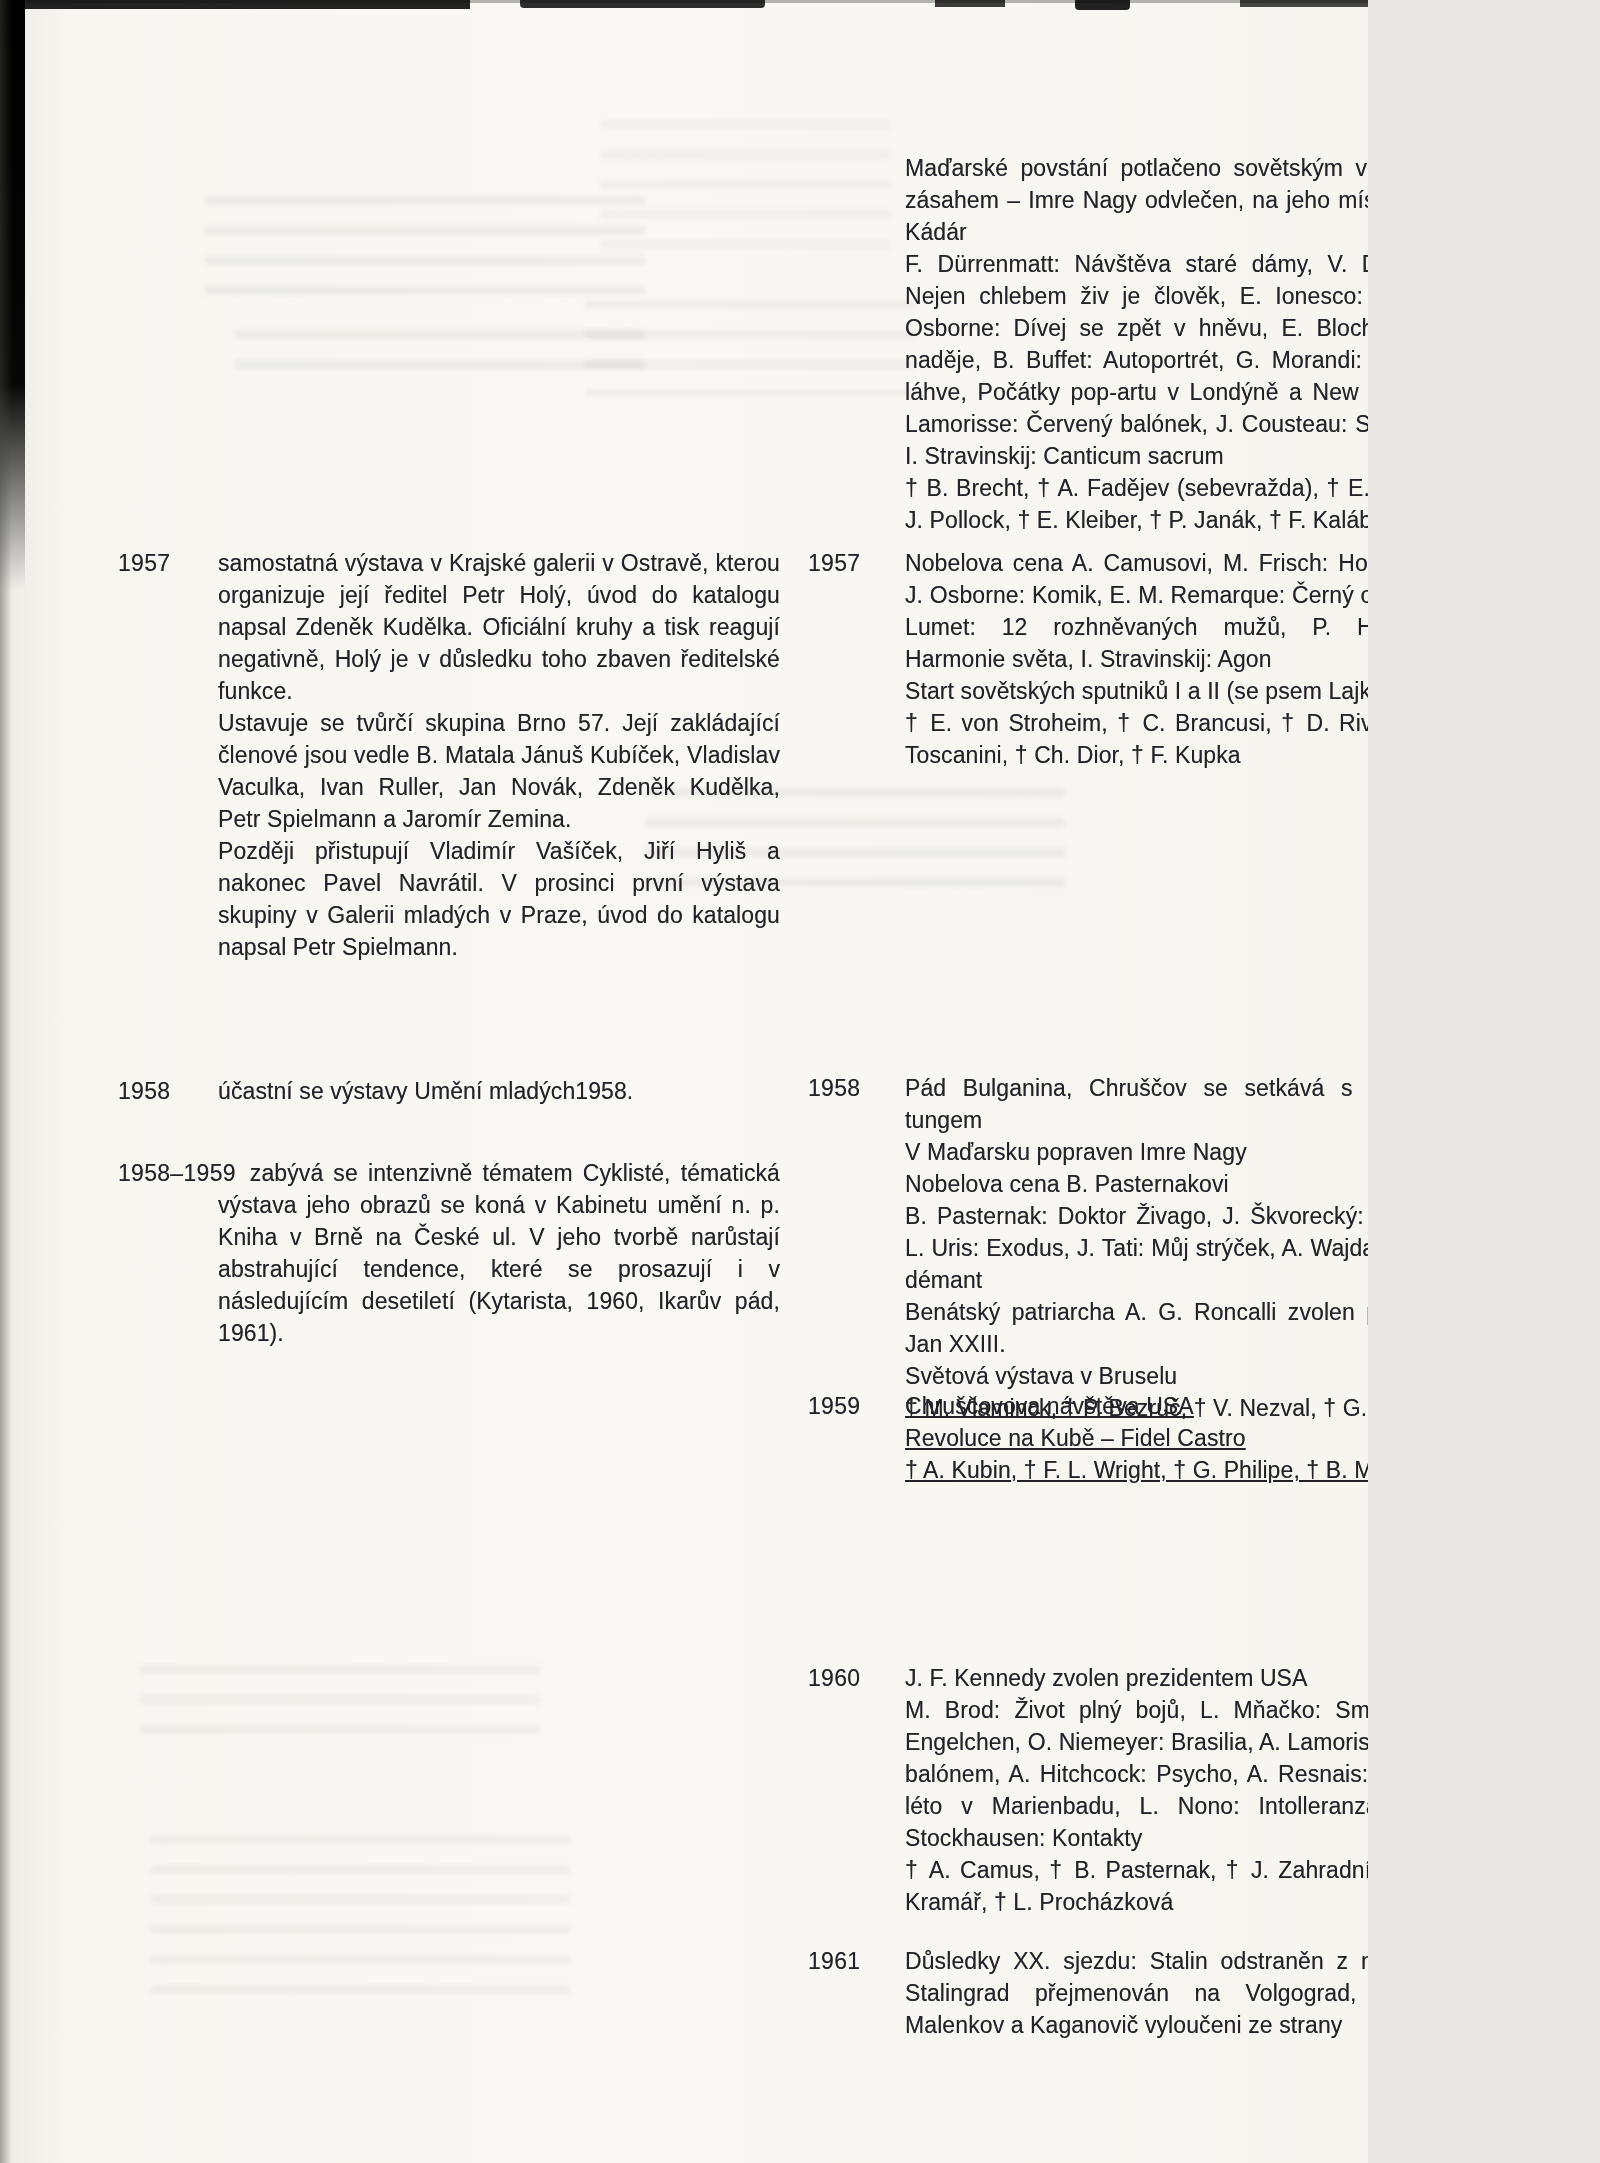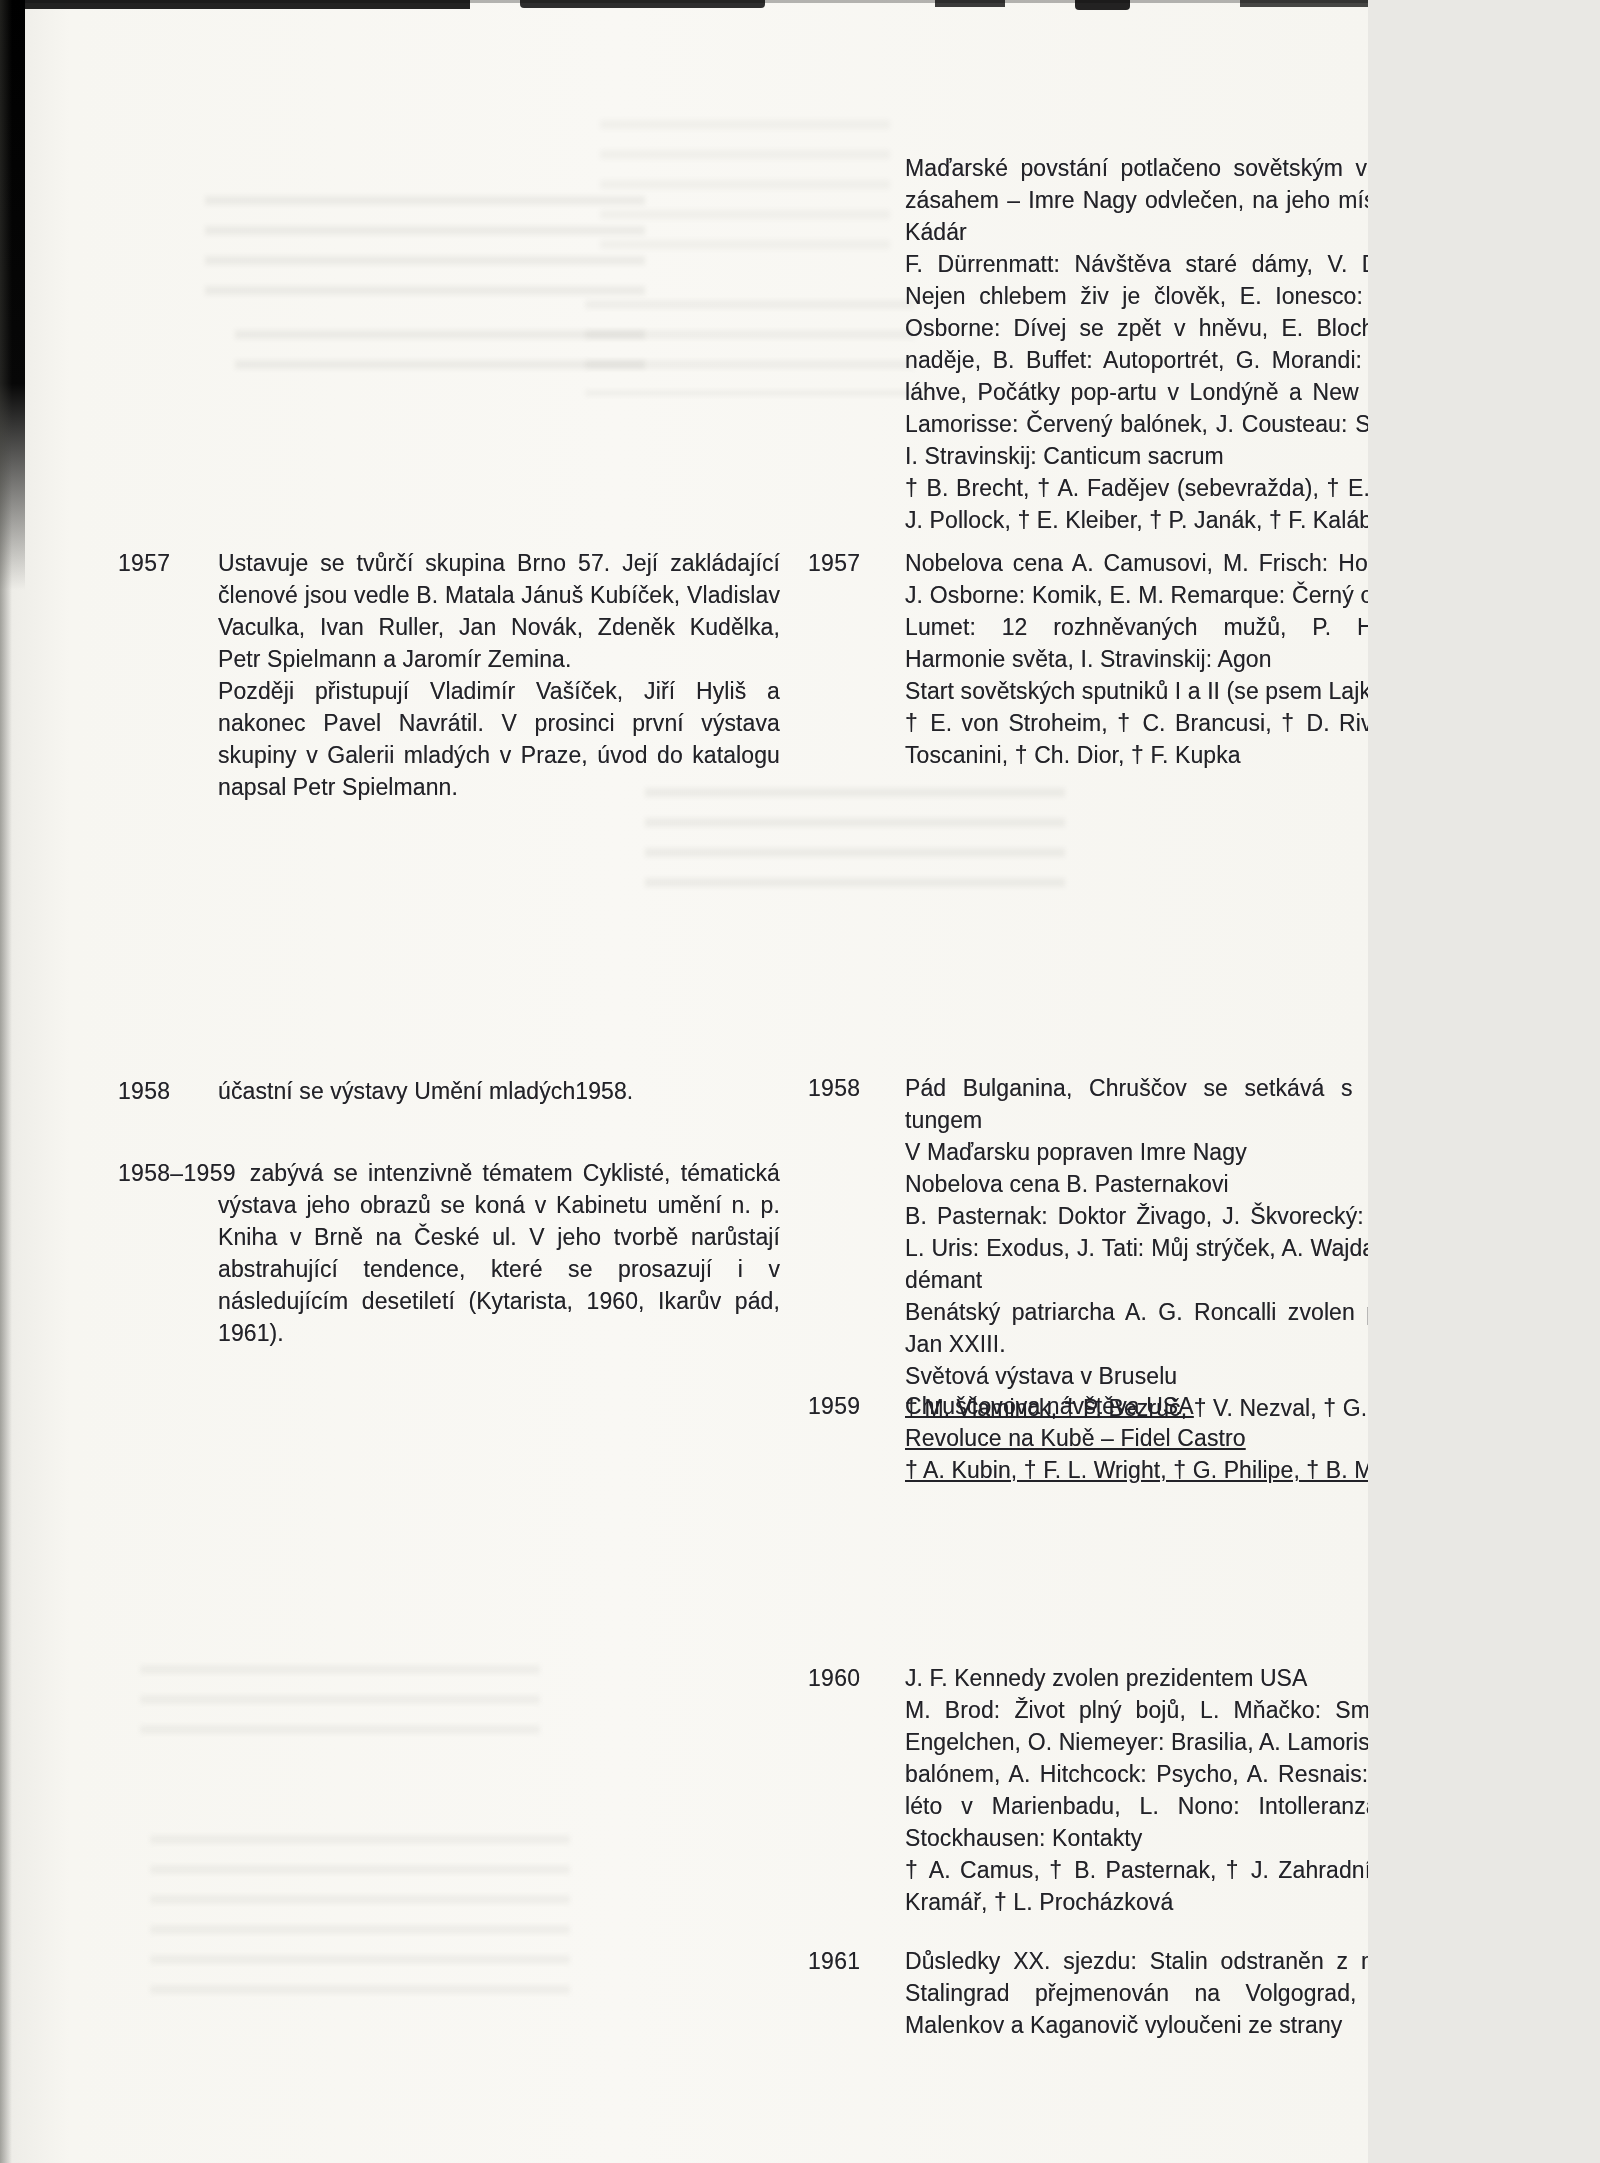--- a/index.html
+++ b/index.html
@@ -58,20 +58,21 @@
 
   <div class="intro-block">
     <p class="para">Maďarské povstání potlačeno sovětským vojenským zásahem – Imre Nagy odvlečen, na jeho místo János Kádár</p>
     <p class="para">F. Dürrenmatt: Návštěva staré dámy, V. Dudincev: Nejen chlebem živ je člověk, E. Ionesco: Židle, J. Osborne: Dívej se zpět v hněvu, E. Bloch: Princip naděje, B. Buffet: Autoportrét, G. Morandi: Karafy a láhve, Počátky pop-artu v Londýně a New Yorku, A. Lamorisse: Červený balónek, J. Cousteau: Svět ticha, I. Stravinskij: Canticum sacrum</p>
     <p class="para">† B. Brecht, † A. Fadějev (sebevražda), † E. Nolde, † J. Pollock, † E. Kleiber, † P. Janák, † F. Kaláb</p>
   </div>
 
   <div class="t-entry left" style="top:547px;">
     <span class="year">1957</span>
     <div class="body">
+      <p class="para">samostatná výstava v Krajské galerii v Ostravě, kterou organizuje její ředitel Petr Holý, úvod do katalogu napsal Zdeněk Kudělka. Oficiální kruhy a tisk reagují negativně, Holý je v důsledku toho zbaven ředitelské funkce.</p>
       <p class="para">Ustavuje se tvůrčí skupina Brno 57. Její zakládající členové jsou vedle B. Matala Jánuš Kubíček, Vladislav Vaculka, Ivan Ruller, Jan Novák, Zdeněk Kudělka, Petr Spielmann a Jaromír Zemina.</p>
       <p class="para">Později přistupují Vladimír Vašíček, Jiří Hyliš a nakonec Pavel Navrátil. V prosinci první výstava skupiny v Galerii mladých v Praze, úvod do katalogu napsal Petr Spielmann.</p>
     </div>
   </div>
 
   <div class="t-entry left" style="top:1075px;">
     <span class="year">1958</span>
     <div class="body">
       <p class="para">účastní se výstavy Umění mladých1958.</p>
     </div>

